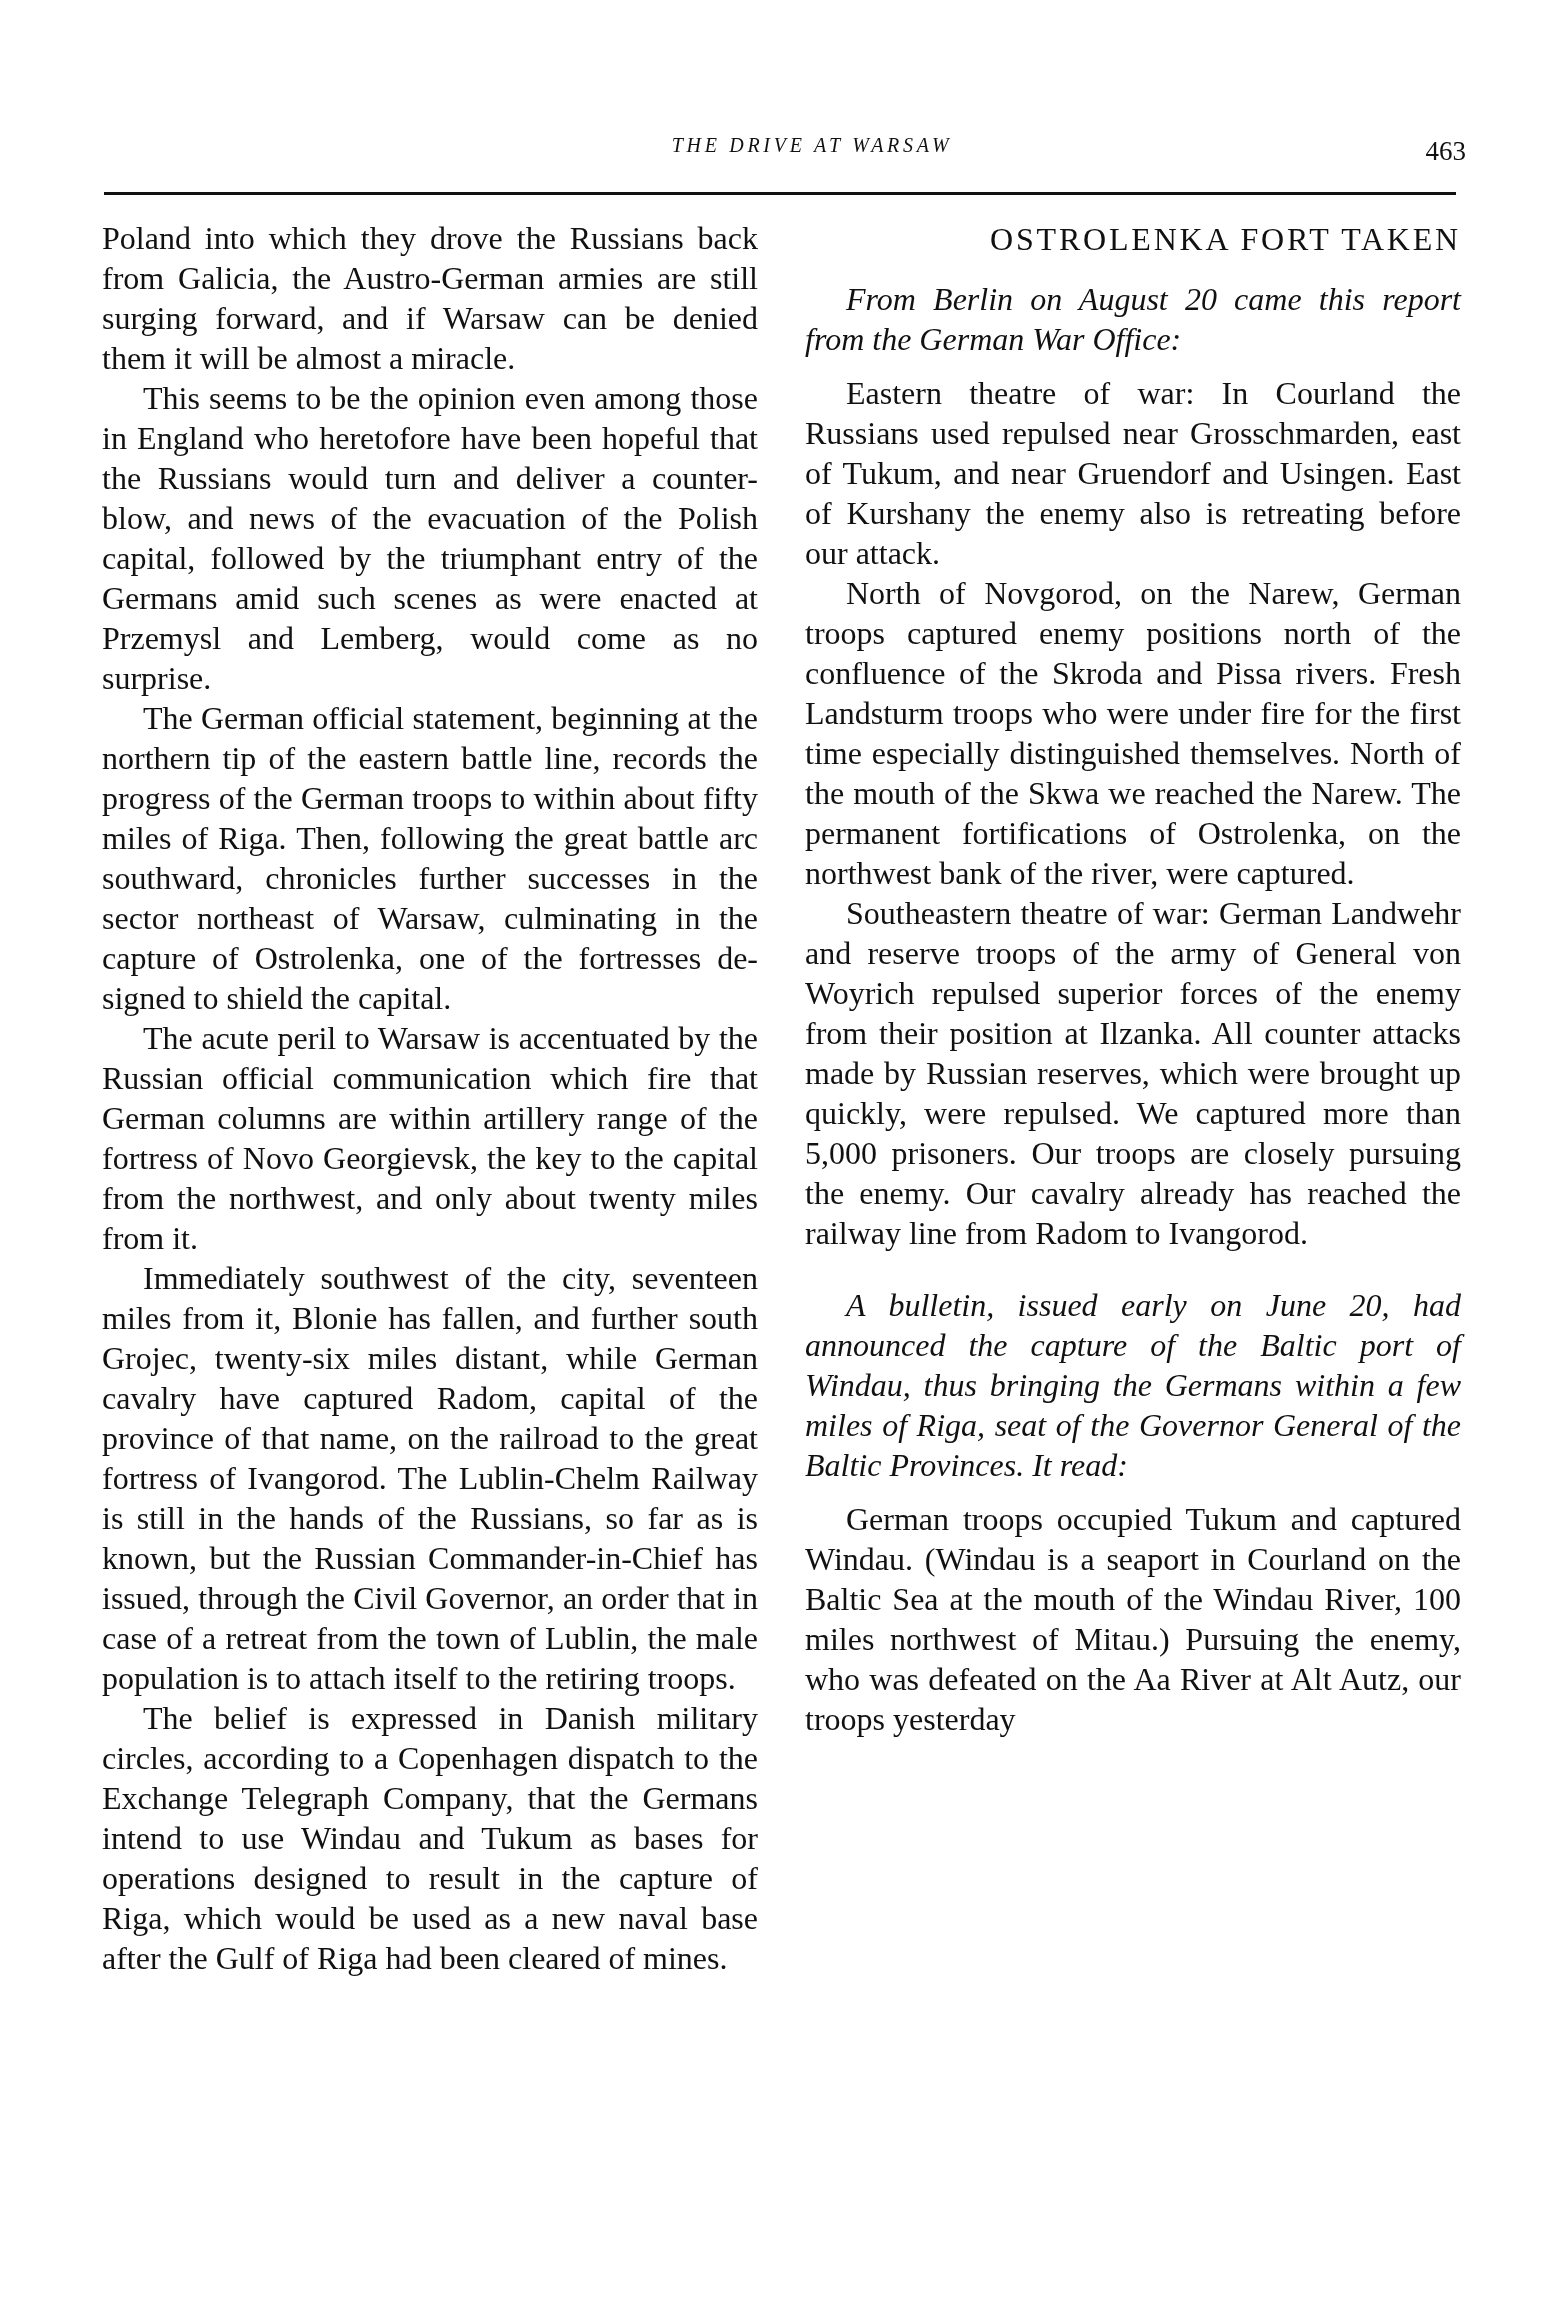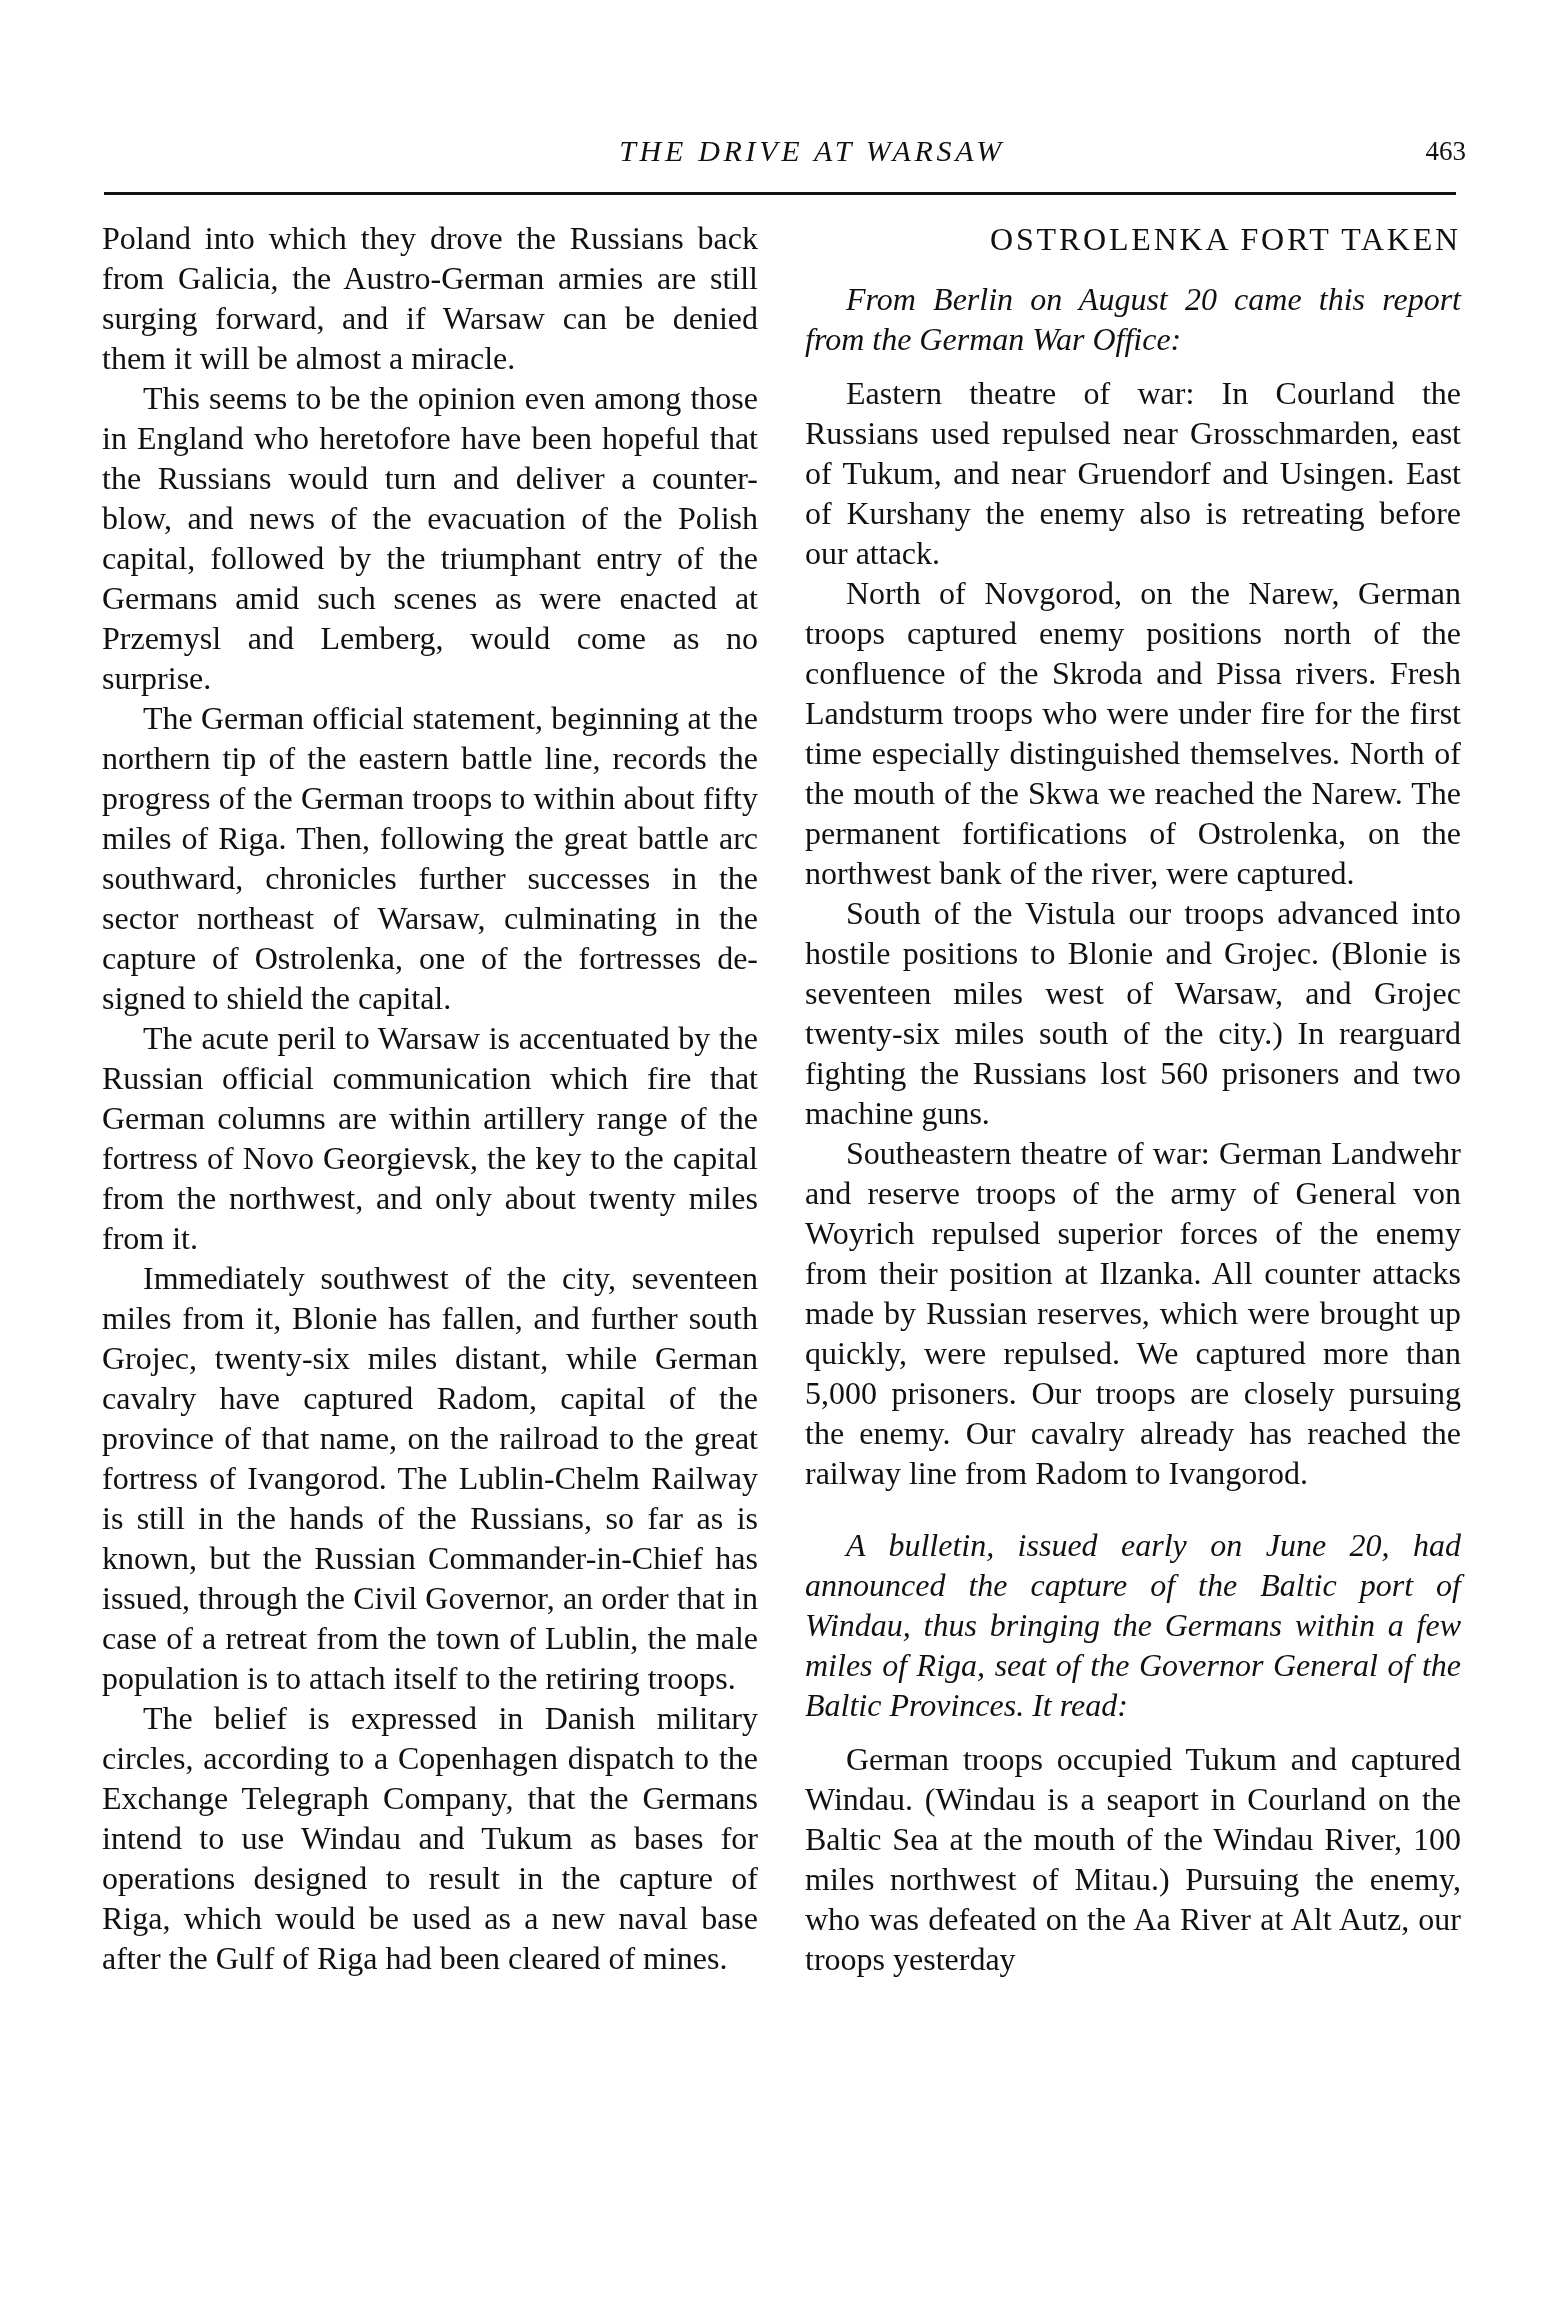--- a/index.html
+++ b/index.html
@@ -5,21 +5,21 @@
   html, body { margin: 0; padding: 0; background: #ffffff; }
   body {
     width: 1561px; height: 2446px; position: relative; overflow: hidden;
     font-family: "DejaVu Serif", "Liberation Serif", serif; color: #111111;
   }
   .running-head {
     position: absolute; left: 158px; top: 134px; width: 1308px; height: 42px;
   }
   .running-title {
     position: absolute; left: 0; right: 0; top: 0; text-align: center;
-    font-style: italic; font-size: 30px; letter-spacing: 3.7px;
+    font-style: italic; font-size: 20px; letter-spacing: 3.7px;
     font-family: "Liberation Serif", "DejaVu Serif", serif;
   }
   .page-number {
     position: absolute; right: 0; top: 1.9px; font-size: 27px;
     font-family: "Liberation Serif", "DejaVu Serif", serif;
   }
   .rule {
     position: absolute; left: 104px; top: 192px; width: 1352px; height: 2.8px;
     background: #111111;
   }
@@ -55,18 +55,17 @@
   <p>The acute peril to Warsaw is accentu­ated by the Russian official communi­cation which fire that German columns are within artillery range of the fortress of Novo Georgievsk, the key to the cap­ital from the northwest, and only about twenty miles from it.</p>
   <p>Immediately southwest of the city, seventeen miles from it, Blonie has fallen, and further south Grojec, twenty-six miles distant, while German cavalry have captured Radom, capital of the province of that name, on the railroad to the great fortress of Ivangorod. The Lublin-Chelm Railway is still in the hands of the Russians, so far as is known, but the Russian Commander-in-Chief has issued, through the Civil Gov­ernor, an order that in case of a retreat from the town of Lublin, the male popu­lation is to attach itself to the retiring troops.</p>
   <p>The belief is expressed in Danish mili­tary circles, according to a Copenhagen dispatch to the Exchange Telegraph Company, that the Germans intend to use Windau and Tukum as bases for operations designed to result in the cap­ture of Riga, which would be used as a new naval base after the Gulf of Riga had been cleared of mines.</p>
 </div>
 
 <div class="column col-right">
   <div class="section-head">OSTROLENKA FORT TAKEN</div>
   <p class="italic-intro">From Berlin on August 20 came this report from the German War Office:</p>
   <p>Eastern theatre of war: In Courland the Russians used repulsed near Grossch­marden, east of Tukum, and near Gruen­dorf and Usingen. East of Kurshany the enemy also is retreating before our attack.</p>
   <p>North of Novgorod, on the Narew, German troops captured enemy positions north of the confluence of the Skroda and Pissa rivers. Fresh Landsturm troops who were under fire for the first time especially distinguished themselves. North of the mouth of the Skwa we reached the Narew. The permanent for­tifications of Ostrolenka, on the north­west bank of the river, were captured.</p>
-  <p>South of the Vistula our troops ad­vanced into hostile positions to Blonie and Grojec. (Blonie is seventeen miles west of Warsaw, and Grojec twenty-six miles south of the city.) In rearguard fighting the Russians lost 560 prisoners and two machine guns.</p>
   <p>Southeastern theatre of war: German Landwehr and reserve troops of the army of General von Woyrich repulsed superior forces of the enemy from their position at Ilzanka. All counter attacks made by Russian reserves, which were brought up quickly, were repulsed. We captured more than 5,000 prisoners. Our troops are closely pursuing the enemy. Our cavalry already has reached the railway line from Radom to Ivangorod.</p>
   <p class="italic-intro gap-top">A bulletin, issued early on June 20, had announced the capture of the Bal­tic port of Windau, thus bringing the Germans within a few miles of Riga, seat of the Governor General of the Baltic Provinces. It read:</p>
   <p>German troops occupied Tukum and captured Windau. (Windau is a seaport in Courland on the Baltic Sea at the mouth of the Windau River, 100 miles northwest of Mitau.) Pursuing the enemy, who was defeated on the Aa River at Alt Autz, our troops yesterday</p>
 </div>
 
 
 </body></html>

